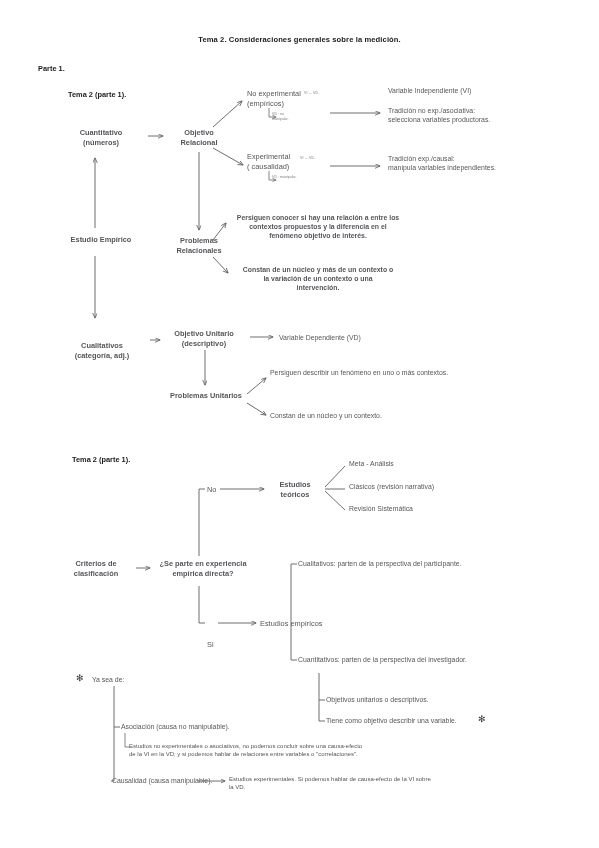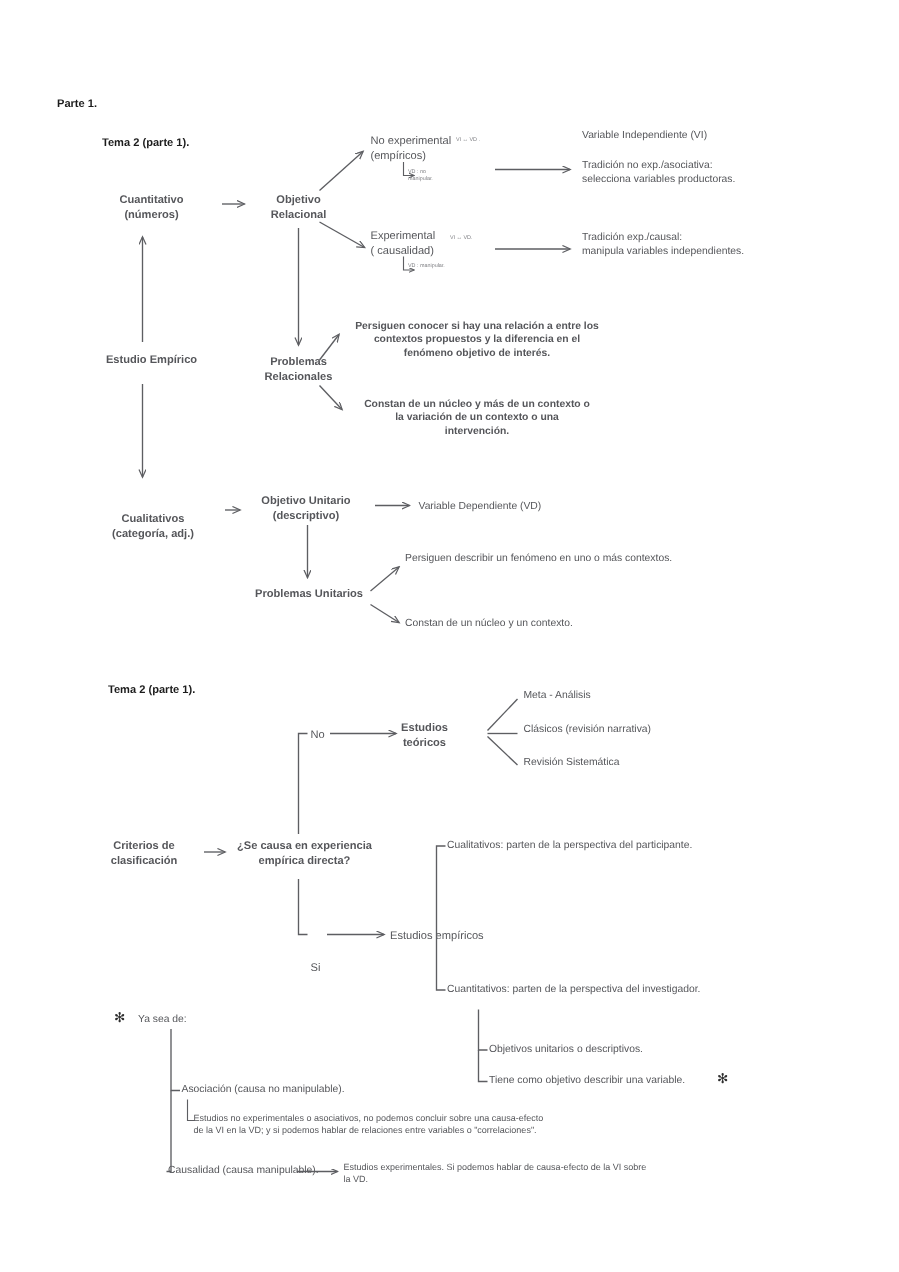--- a/index.html
+++ b/index.html
@@ -26,20 +26,21 @@
   svg.wires{position:absolute;left:0;top:0;width:599px;height:848px;pointer-events:none;}
   svg.wires path,svg.wires line{fill:none;stroke:#5d5e62;stroke-width:.9;}
   svg.wires .thin{stroke-width:.75;}
   .ast{position:absolute;font-size:9px;color:#2e2e2e;line-height:1;}
 </style>
 </head>
 <body>
 
 <div class="page">
 
+  <div class="t sz-title ctr" style="left:0;top:35px;width:599px;">Tema 2. Consideraciones generales sobre la medición.</div>
 
   <div class="t sz-head lft" style="left:38px;top:64px;">Parte 1.</div>
 
   <div class="t sz-head lft" style="left:68px;top:90px;">Tema 2 (parte 1).</div>
 
   <div class="t sz-node ctr" style="left:58px;top:128px;width:86px;">Cuantitativo
 (números)</div>
 
   <div class="t sz-node ctr" style="left:52px;top:235px;width:98px;">Estudio Empírico</div>
 
@@ -85,28 +86,28 @@
   <div class="t sz-body lft" style="left:279px;top:333px;">Variable Dependiente (VD)</div>
 
   <div class="t sz-body lft" style="left:270px;top:368px;">Persiguen describir un fenómeno en uno o más contextos.</div>
   <div class="t sz-body lft" style="left:270px;top:411px;">Constan de un núcleo y un contexto.</div>
 
   <div class="t sz-head lft" style="left:72px;top:455px;">Tema 2 (parte 1).</div>
 
   <div class="t sz-node ctr" style="left:58px;top:559px;width:76px;text-align:center;">Criterios de
 clasificación</div>
 
-  <div class="t sz-node ctr" style="left:152px;top:559px;width:102px;">¿Se causa en experiencia
+  <div class="t sz-node ctr" style="left:152px;top:559px;width:102px;">¿Se parte en experiencia
 empírica directa?</div>
 
   <div class="t sz-node lft" style="left:207px;top:485px;">No</div>
 
   <div class="t sz-node lft" style="left:207px;top:640px;">Si</div>
 
-  <div class="t sz-node ctr" style="left:258px;top:480px;width:50px;">Estudios
+  <div class="t sz-node ctr" style="left:270px;top:480px;width:50px;">Estudios
 teóricos</div>
 
   <div class="t sz-node lft" style="left:260px;top:619px;">Estudios empíricos</div>
 
   <div class="t sz-body lft" style="left:349px;top:459px;">Meta - Análisis</div>
   <div class="t sz-body lft" style="left:349px;top:482px;">Clásicos (revisión narrativa)</div>
   <div class="t sz-body lft" style="left:349px;top:504px;">Revisión Sistemática</div>
 
   <div class="t sz-body lft" style="left:298px;top:559px;">Cualitativos: parten de la perspectiva del participante.</div>
   <div class="t sz-body lft" style="left:298px;top:655px;">Cuantitativos: parten de la perspectiva del investigador.</div>

